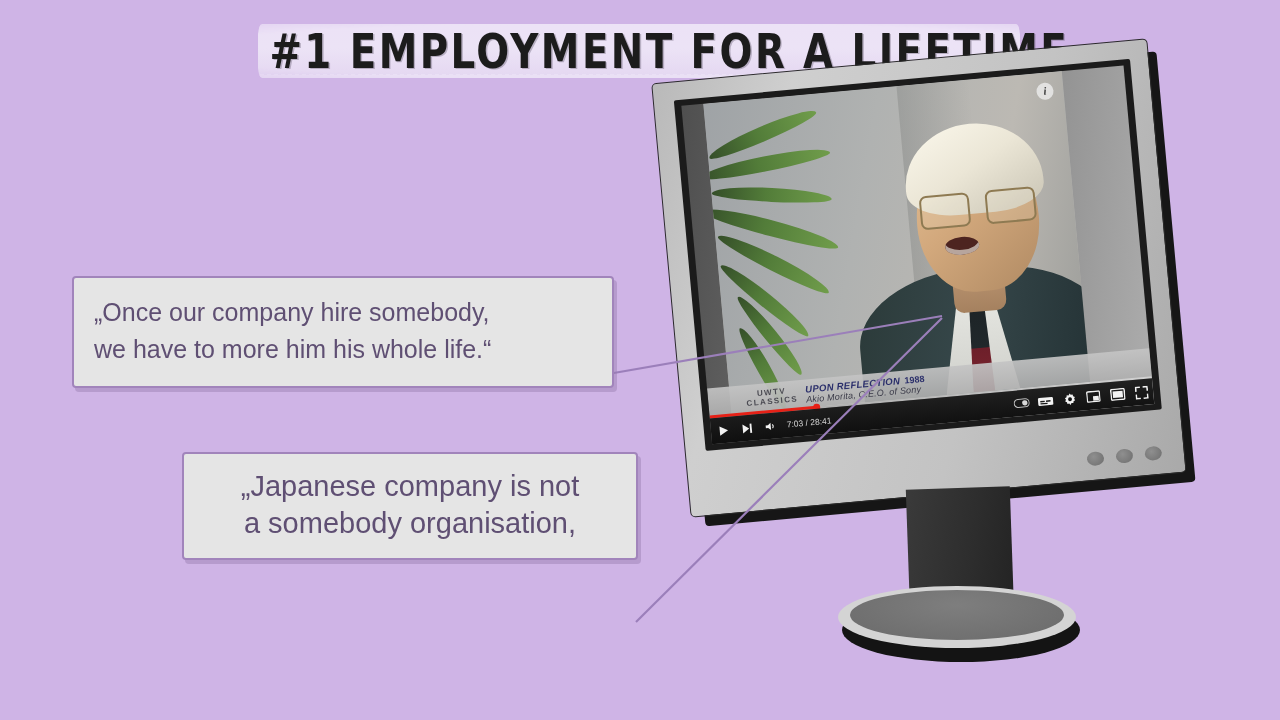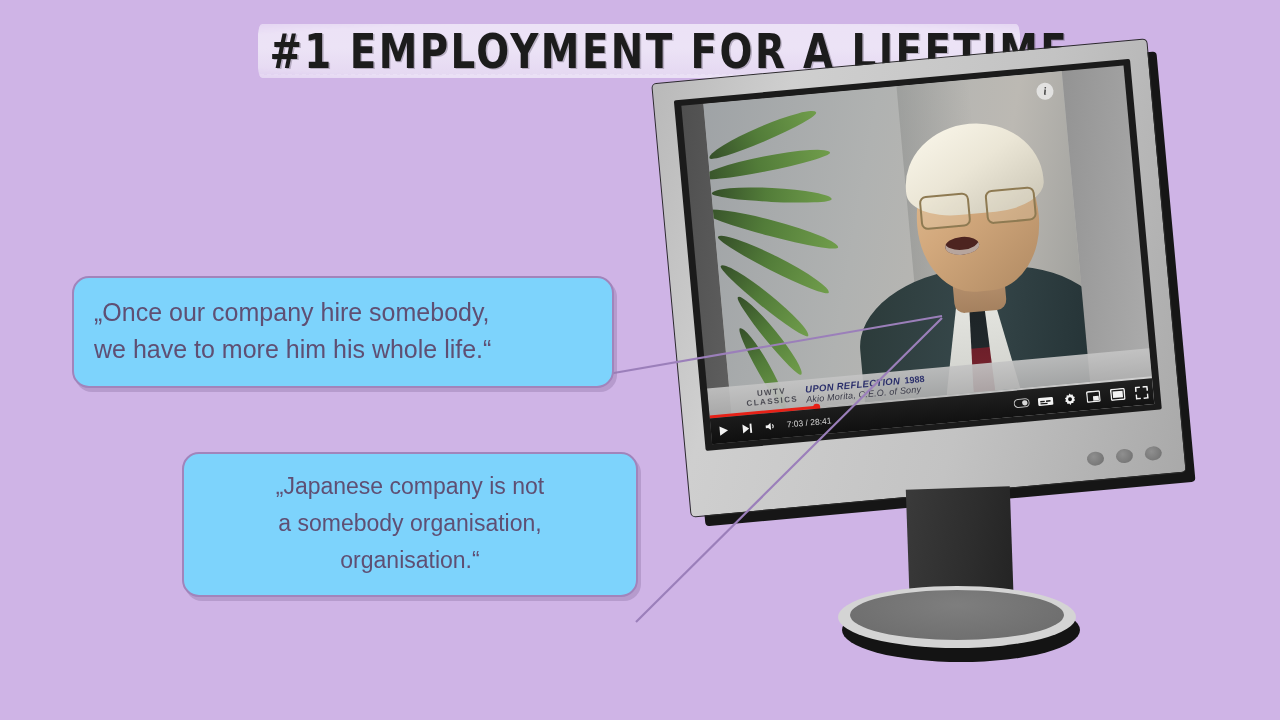--- a/index.html
+++ b/index.html
@@ -420,23 +420,23 @@
     top: 590px;
     width: 214px;
     height: 50px;
     border-radius: 50%;
     background: radial-gradient(ellipse at 50% 30%, #7e7e7e, #6a6a6a);
   }
 
   
   .bubble {
     position: absolute;
-    background: #7dd3fc;
+    background: #e5e5e5;
     border: 2px solid #a184bb;
-    border-radius: 17px;
+    border-radius: 4px;
     box-shadow: 3px 4px 0 rgba(150,125,175,0.45);
     box-sizing: border-box;
     color: #5f4f73;
     font-family: "Liberation Sans", sans-serif;
   }
   #bubble-1 {
     left: 72px;
     top: 276px;
     width: 542px;
     padding: 16px 20px 18px 20px;
@@ -447,21 +447,21 @@
     white-space: nowrap;
   }
   #bubble-2 {
     left: 182px;
     top: 452px;
     width: 456px;
     padding: 14px 18px 16px 18px;
     text-align: center;
   }
   #bubble-2 .line {
-    font-size: 23px;
+    font-size: 29px;
     line-height: 37px;
     white-space: nowrap;
   }
 
   
   #tails {
     position: absolute;
     left: 0; top: 0;
     width: 1280px;
     height: 720px;
@@ -618,16 +618,15 @@
   </svg>
 
   <div class="bubble" id="bubble-1">
     <div class="line">„Once our company hire somebody,</div>
     <div class="line">we have to more him his whole life.“</div>
   </div>
 
   <div class="bubble" id="bubble-2">
     <div class="line">„Japanese company is not</div>
     <div class="line">a somebody organisation,</div>
-    <div class="line">organisation.“</div>
   </div>
 
 </div>
 
 </body></html>

